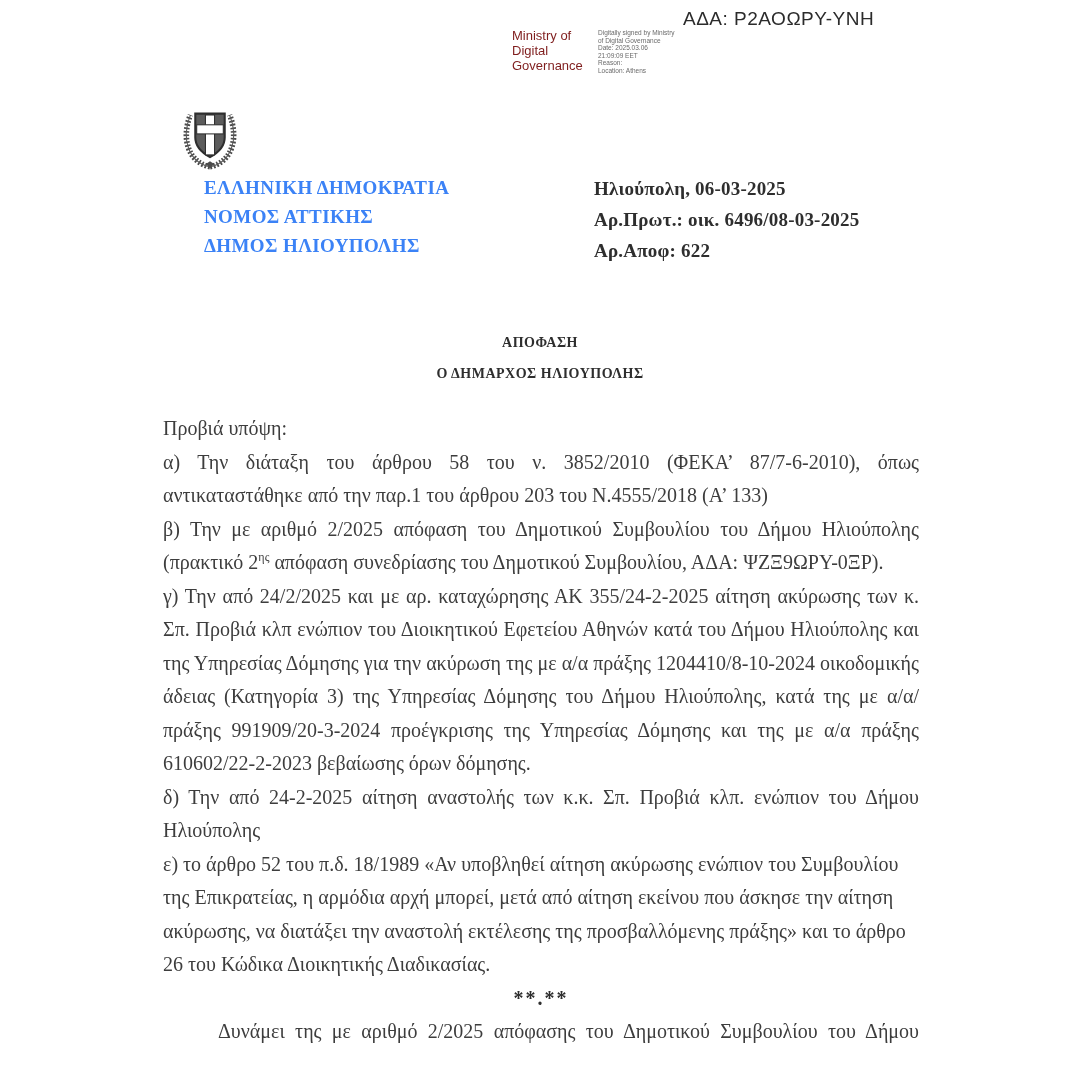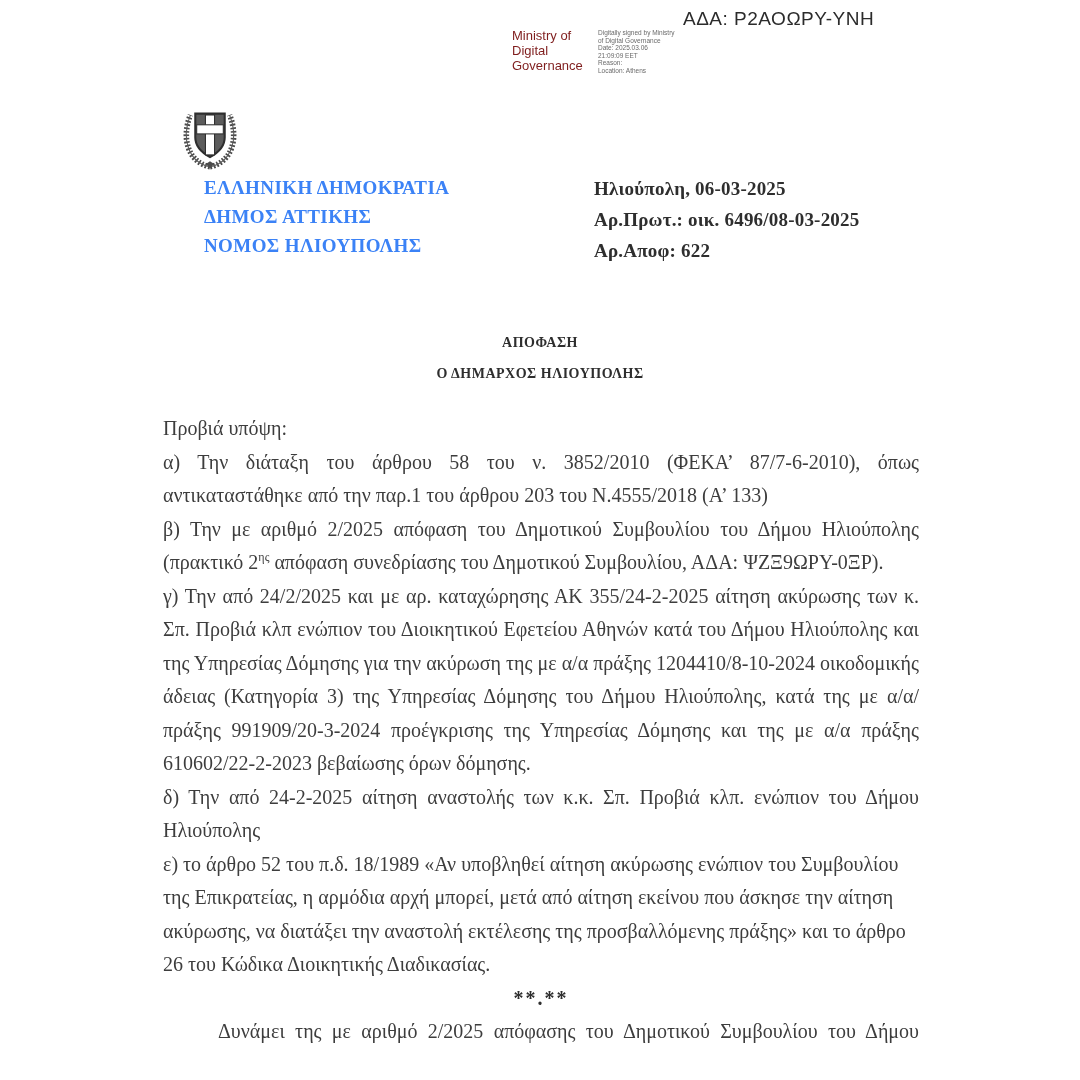--- a/index.html
+++ b/index.html
@@ -83,22 +83,22 @@
     <path d="M44,90 L50,96 L56,90 L50,86 Z" fill="#4a4a4a"></path>
 
     <path d="M29,18 L71,18 L71,52 C71,66 61,74 50,80 C39,74 29,66 29,52 Z" fill="#5c5c5c" stroke="#2e2e2e" stroke-width="3"></path>
 
     <rect x="43.5" y="20" width="13" height="57" fill="#ffffff" stroke="#2e2e2e" stroke-width="1.5"></rect>
     <rect x="31" y="34" width="38" height="13" fill="#ffffff" stroke="#2e2e2e" stroke-width="1.5"></rect>
   </svg>
 
   <div class="hdr-left">
     <div>ΕΛΛΗΝΙΚΗ ΔΗΜΟΚΡΑΤΙΑ</div>
-    <div>ΔΗΜΟΣ ΑΤΤΙΚΗΣ</div>
-    <div>ΝΟΜΟΣ ΗΛΙΟΥΠΟΛΗΣ</div>
+    <div>ΝΟΜΟΣ ΑΤΤΙΚΗΣ</div>
+    <div>ΔΗΜΟΣ ΗΛΙΟΥΠΟΛΗΣ</div>
   </div>
 
   <div class="hdr-right">
     <div>Ηλιούπολη, 06-03-2025</div>
     <div>Αρ.Πρωτ.: οικ. 6496/08-03-2025</div>
     <div>Αρ.Αποφ: 622</div>
   </div>
 
   <div class="title">
     <div>ΑΠΟΦΑΣΗ</div>

